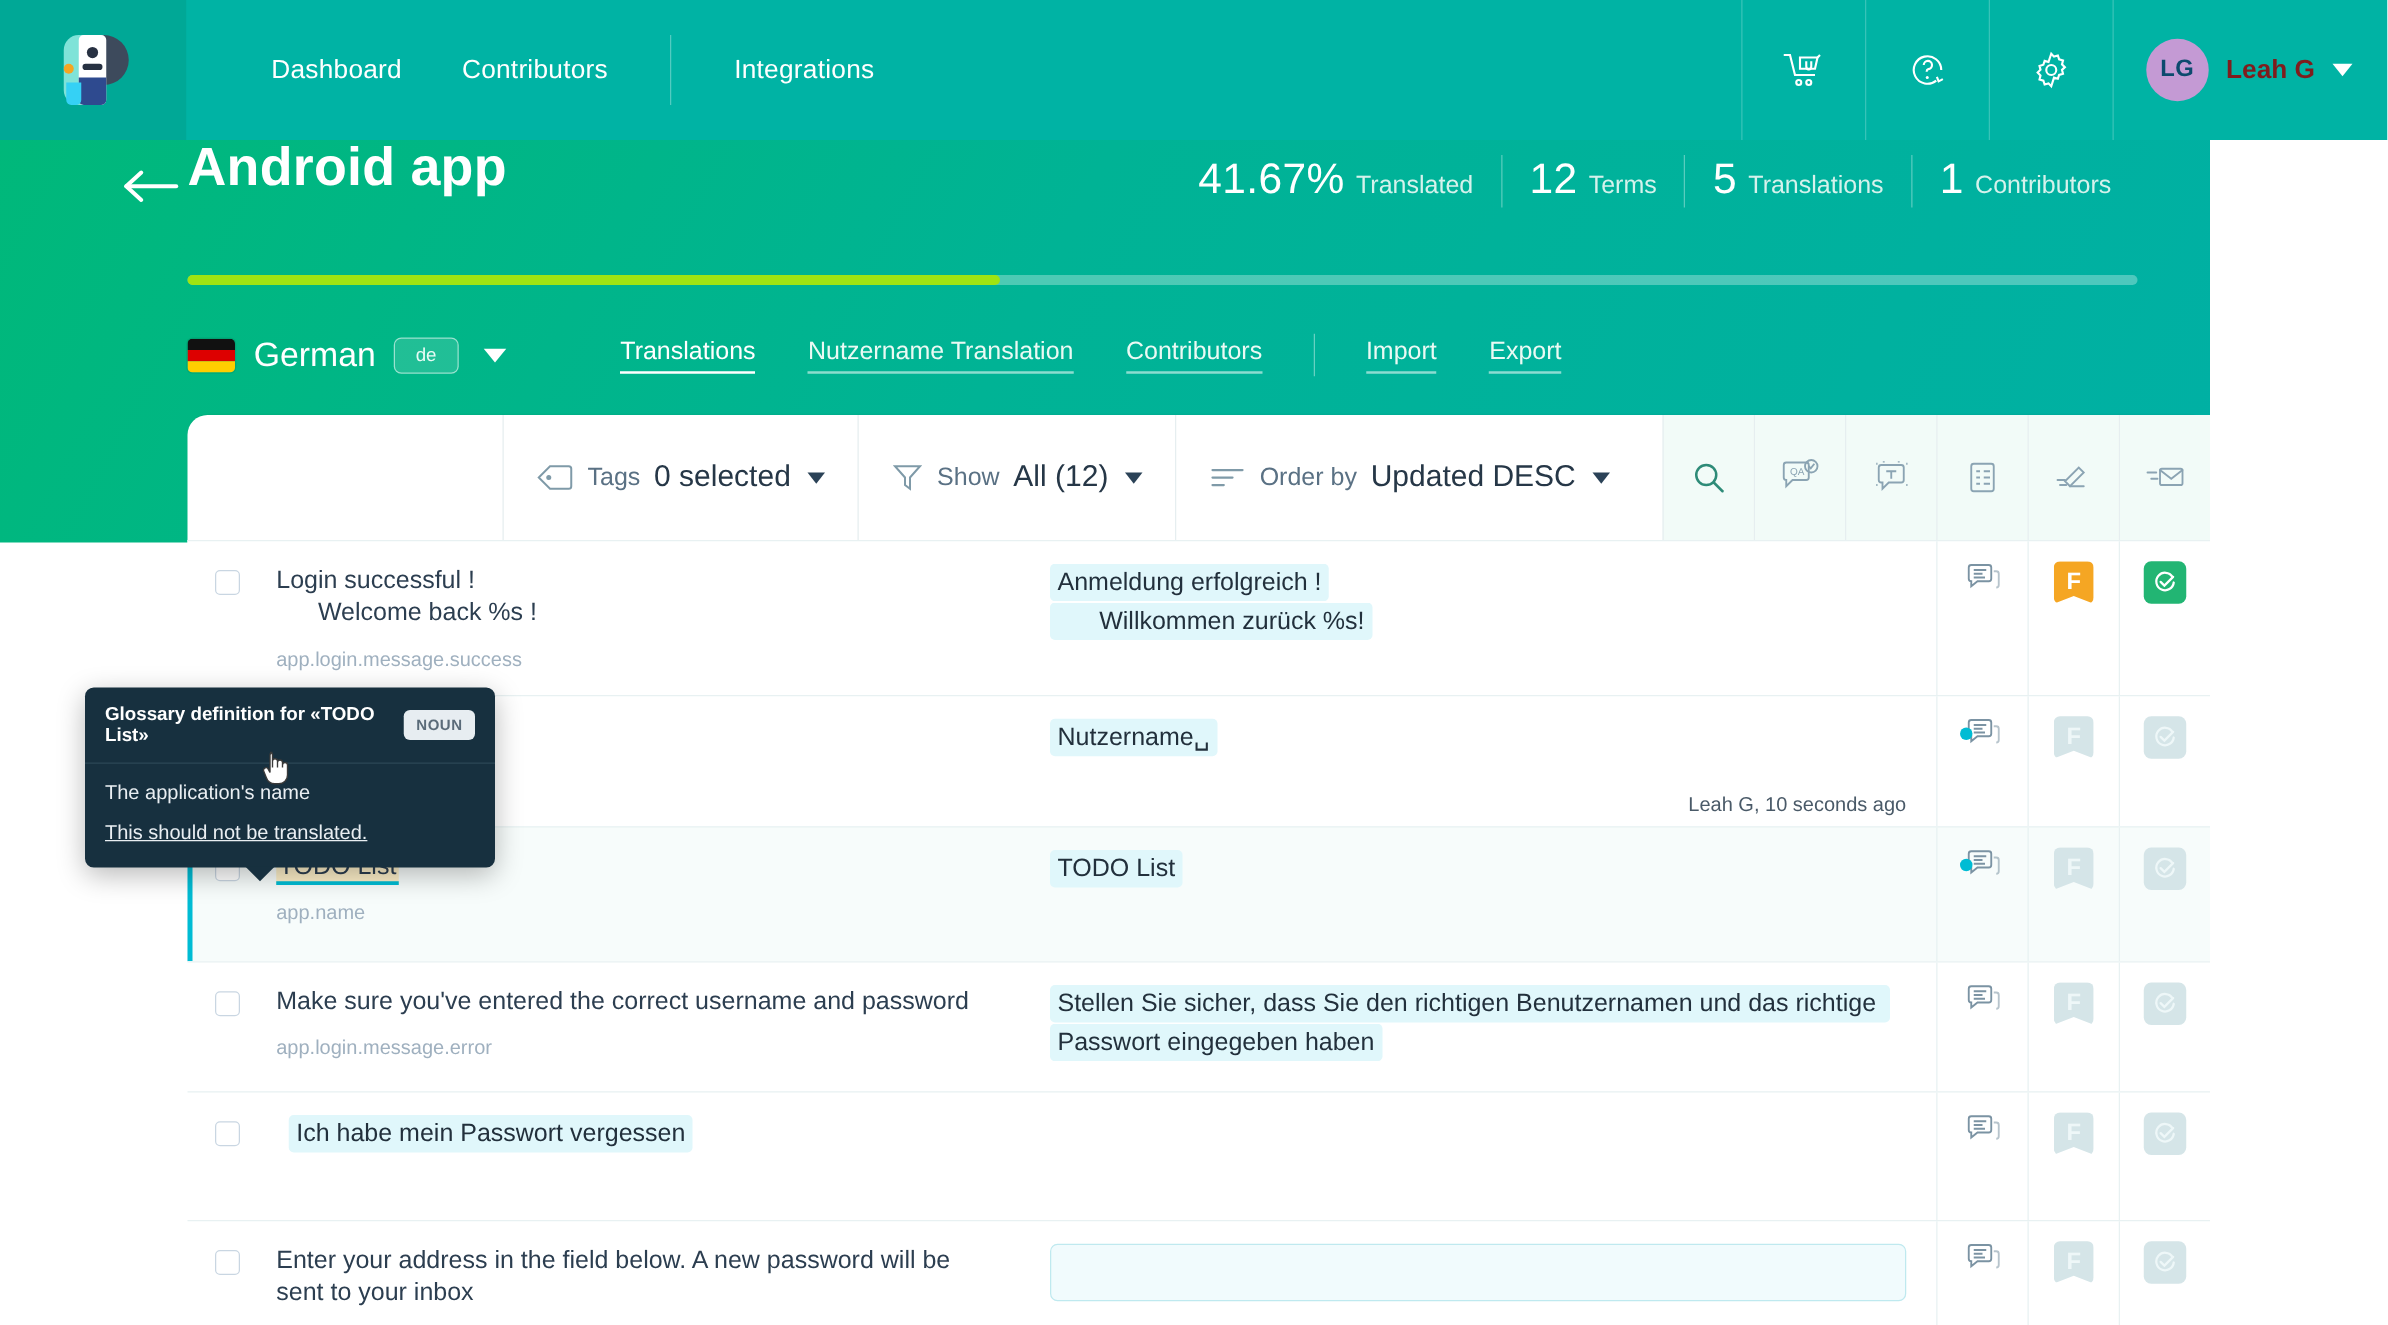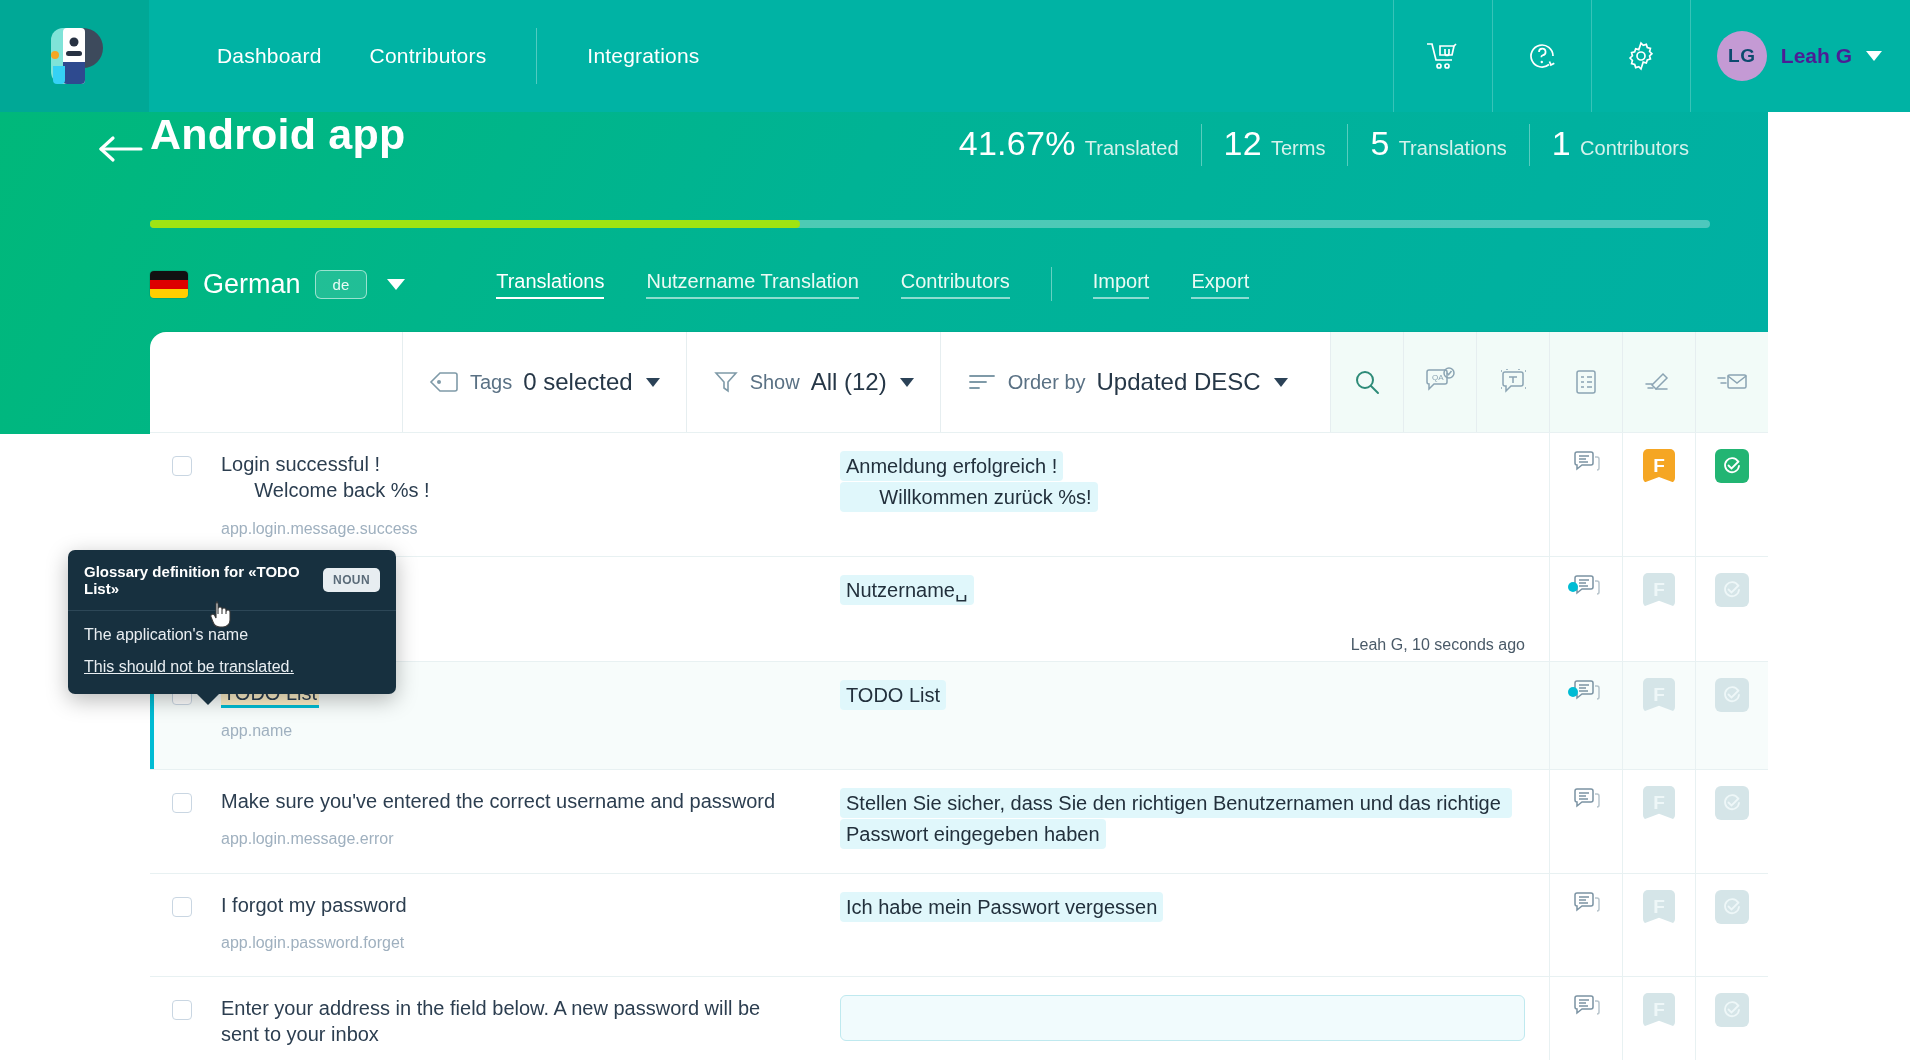--- a/index.html
+++ b/index.html
@@ -46,21 +46,21 @@
     border-left: 1px solid rgba(255,255,255,.22);
     cursor: pointer;
   }
   .avatar {
     width: 50px; height: 50px; border-radius: 50%;
     background: #c49ad4;
     color: #0c4a6e; font-size: 19px; font-weight: bold;
     display: flex; align-items: center; justify-content: center;
     letter-spacing: .5px;
   }
-  .user-name { color:#4c1d95; font-size: 21px; font-weight: bold; white-space: nowrap;}
+  .user-name { color:#7f1d1d; font-size: 21px; font-weight: bold; white-space: nowrap;}
   .caret-down {
     width: 0; height: 0;
     border-left: 8px solid transparent; border-right: 8px solid transparent;
     border-top: 10px solid #fff;
   }
 
   
   .hero {
     position: absolute; top: 112px; left: 0; width: 1768px; height: 322px;
     background: linear-gradient(118deg,#00b87a 0%,#00b395 46%,#00b0a4 100%);
@@ -571,24 +571,20 @@
           <path d="M16 5.5A7 7 0 1 0 17 10"></path>
           <path d="M6.5 9.5l3 3 7-7"></path>
         </svg>
       </span>
     </div>
       </div>
       <div class="row" style="min-height: 103px;">
     <div class="cell-check">
       <div class="checkbox"></div>
     </div>
-    <div class="cell-source">
-      <div class="src-text">I forgot my password</div>
-      <div class="src-key">app.login.password.forget</div>
-    </div>
     <div class="cell-target">
       
       <span class="tgt-text">Ich habe mein Passwort vergessen</span>
     </div>
     <div class="cell-act">
 
   <svg width="30" height="28" viewBox="0 0 30 28" fill="none" stroke="#7b93a3" stroke-width="1.5">
     <path d="M4 5a2 2 0 0 1 2-2h14a2 2 0 0 1 2 2v9a2 2 0 0 1-2 2h-9l-5 4v-4H6a2 2 0 0 1-2-2z"></path>
     <path d="M8 7h10M8 10h7M8 13h9"></path>
     <path d="M24 8h2a2 2 0 0 1 2 2v9a2 2 0 0 1-2 2" opacity=".55"></path>

